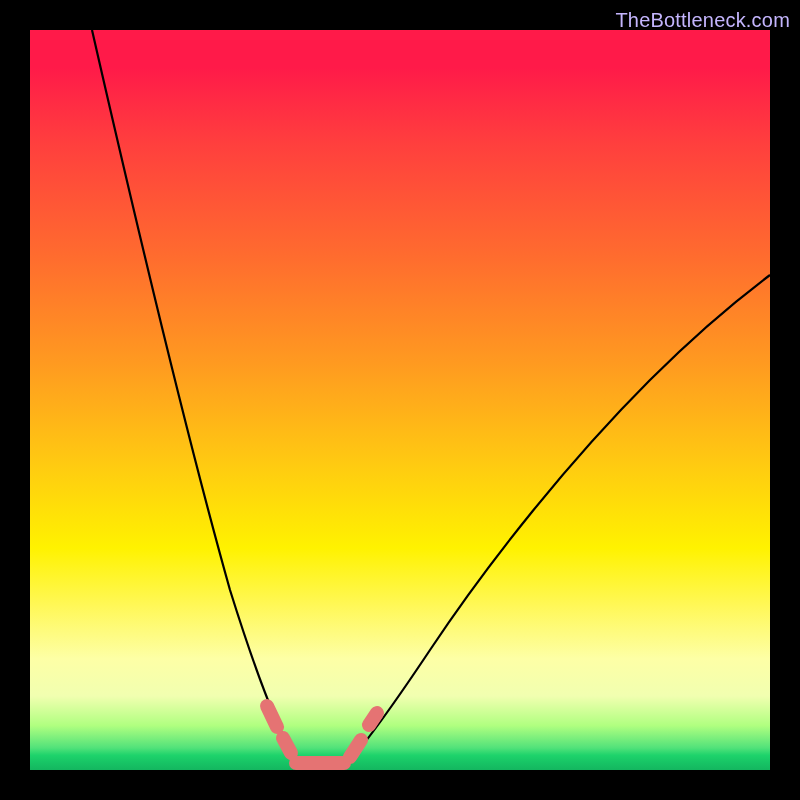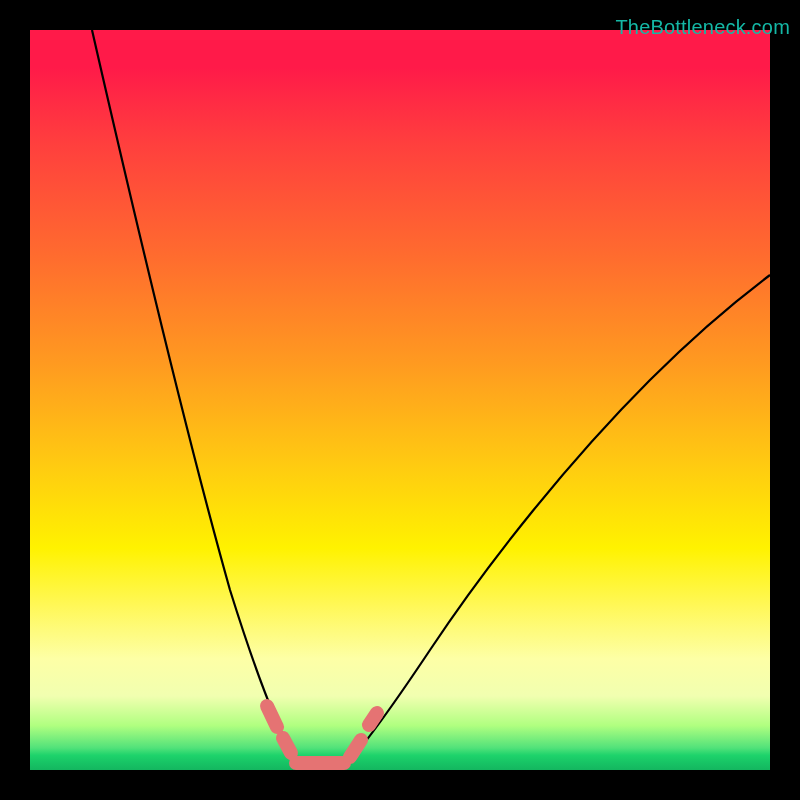--- a/index.html
+++ b/index.html
@@ -48,23 +48,23 @@
       #17c465 99%,
       #14b65f 100%
     );
   }
   svg.curves {
     position: absolute;
     inset: 0;
   }
   .attribution {
     position: absolute;
-    top: 16px;
+    top: 9px;
     right: 10px;
-    color: #14b8a6;
+    color: #c4b5fd;
     font-size: 20px;
     font-weight: 400;
     letter-spacing: 0.2px;
   }
 </style>
 </head>
 <body>
 
 <div class="frame">
 

